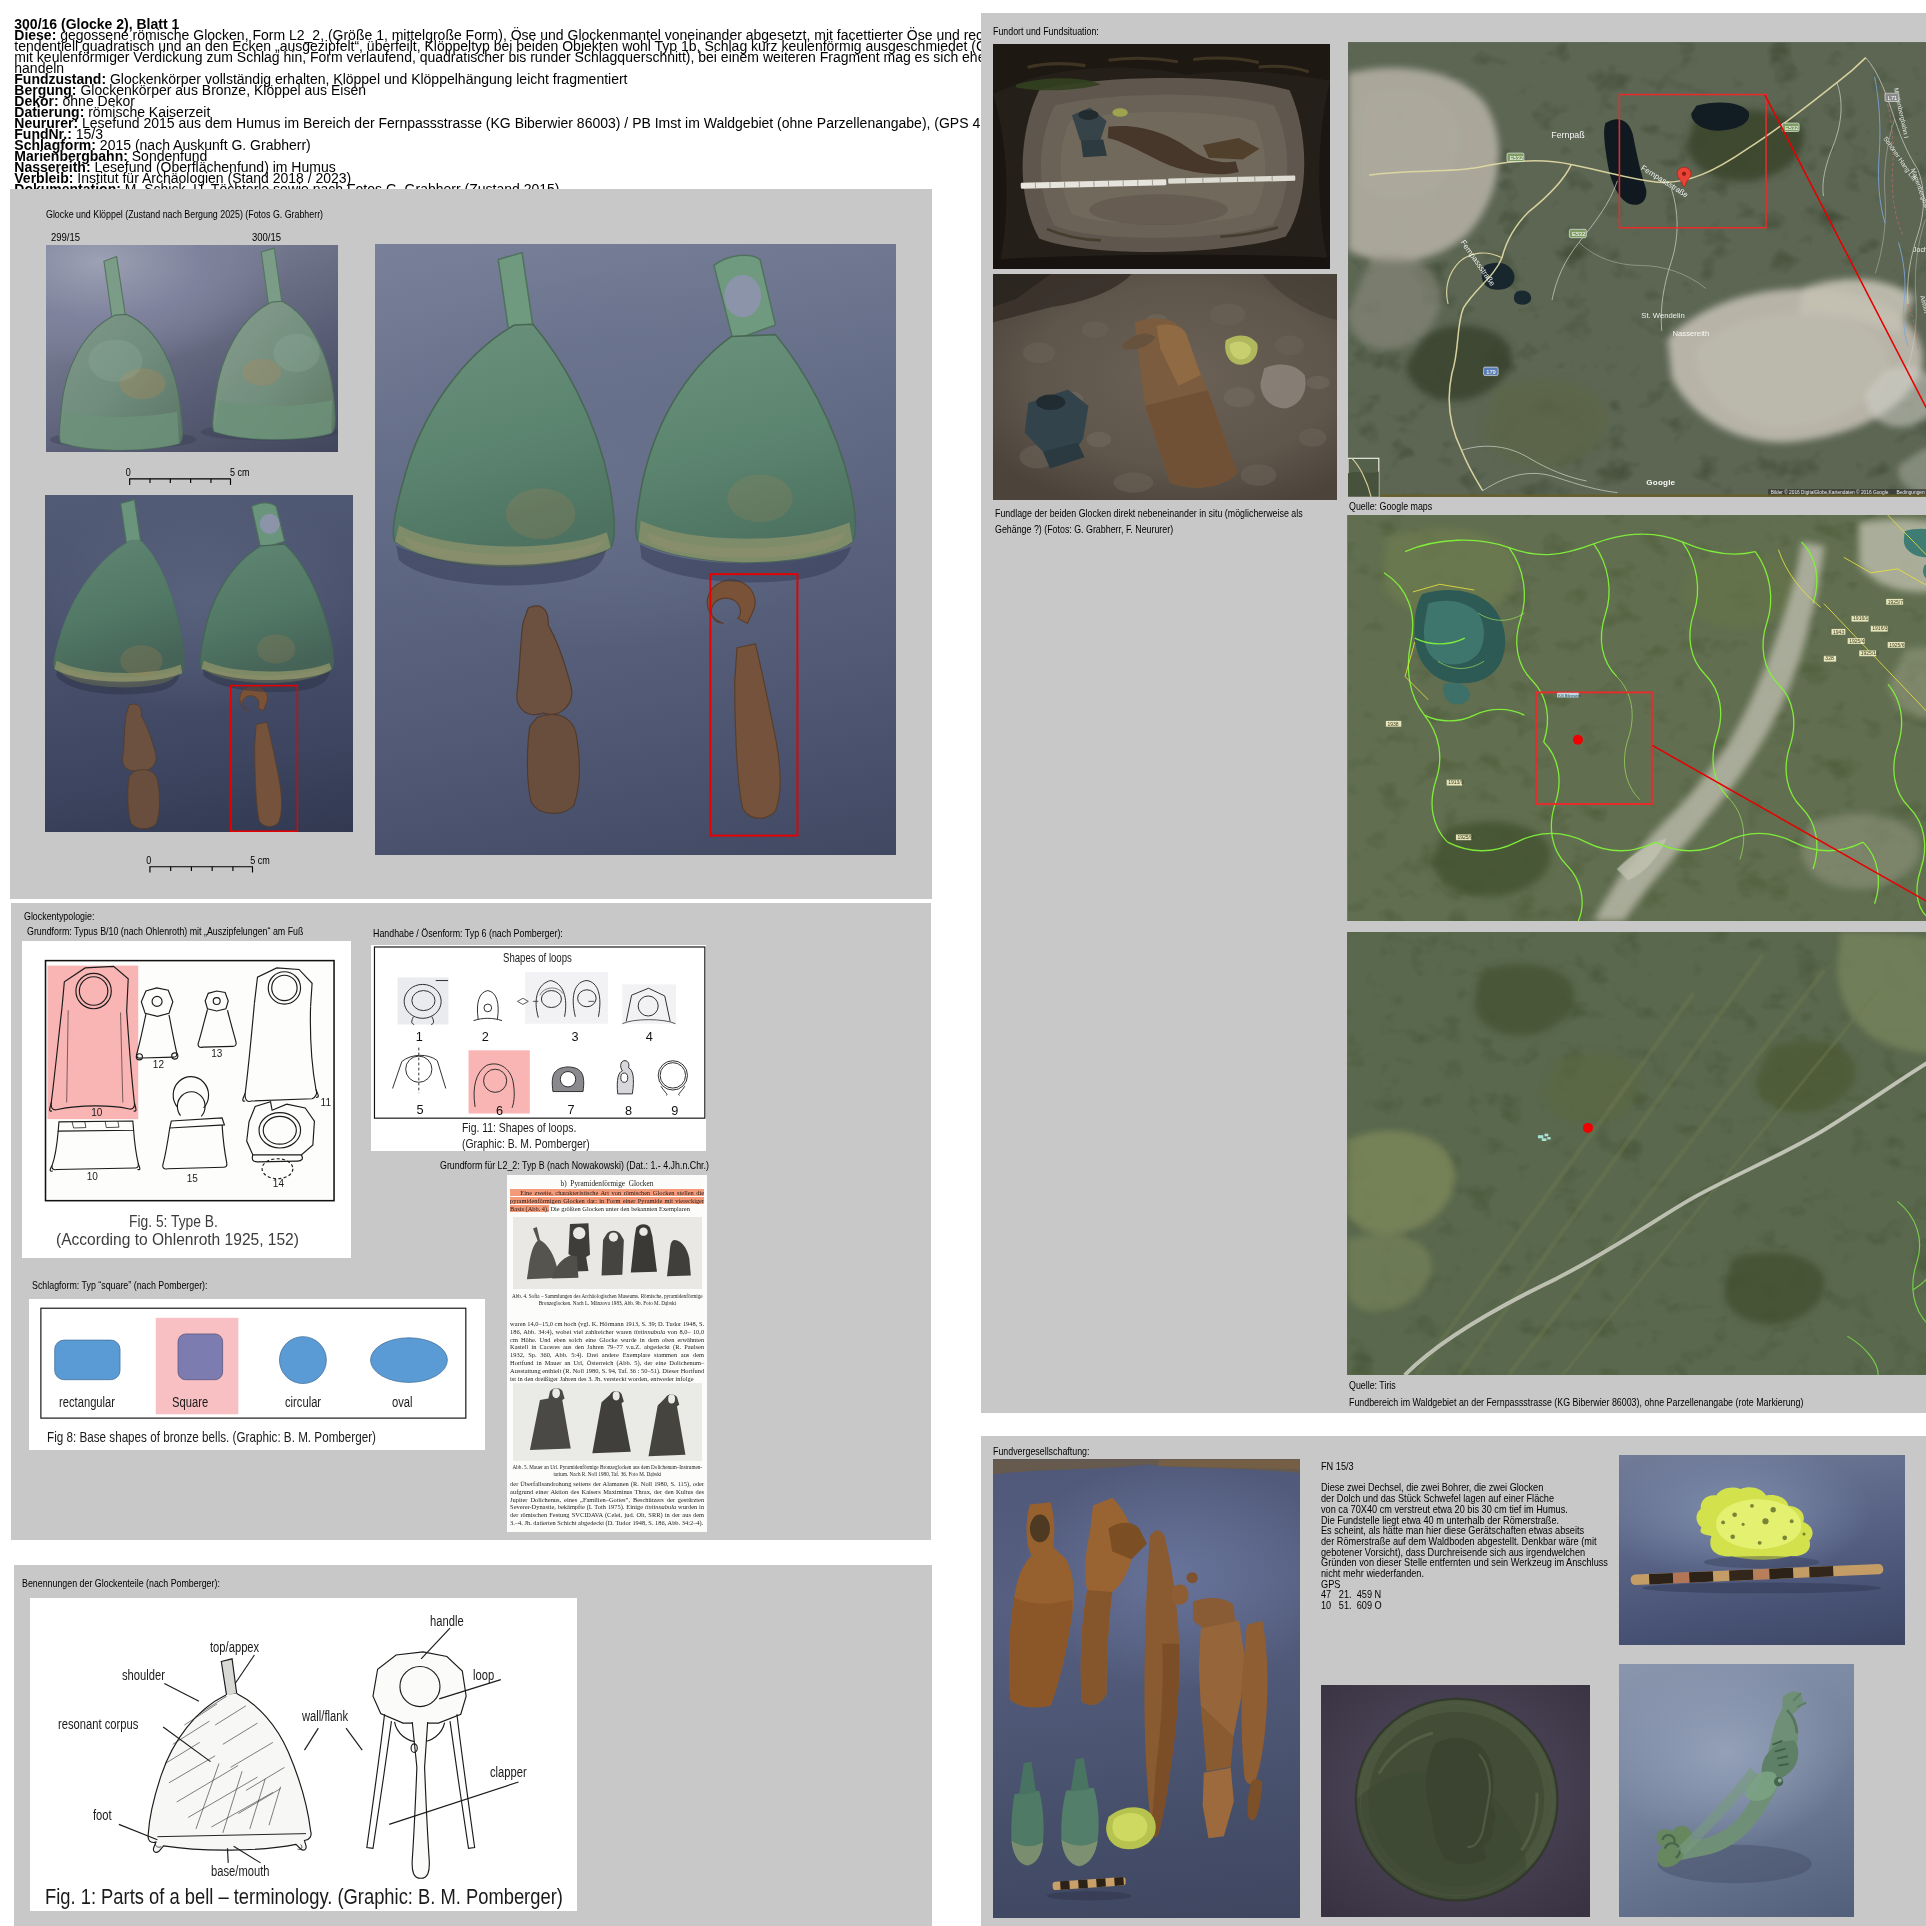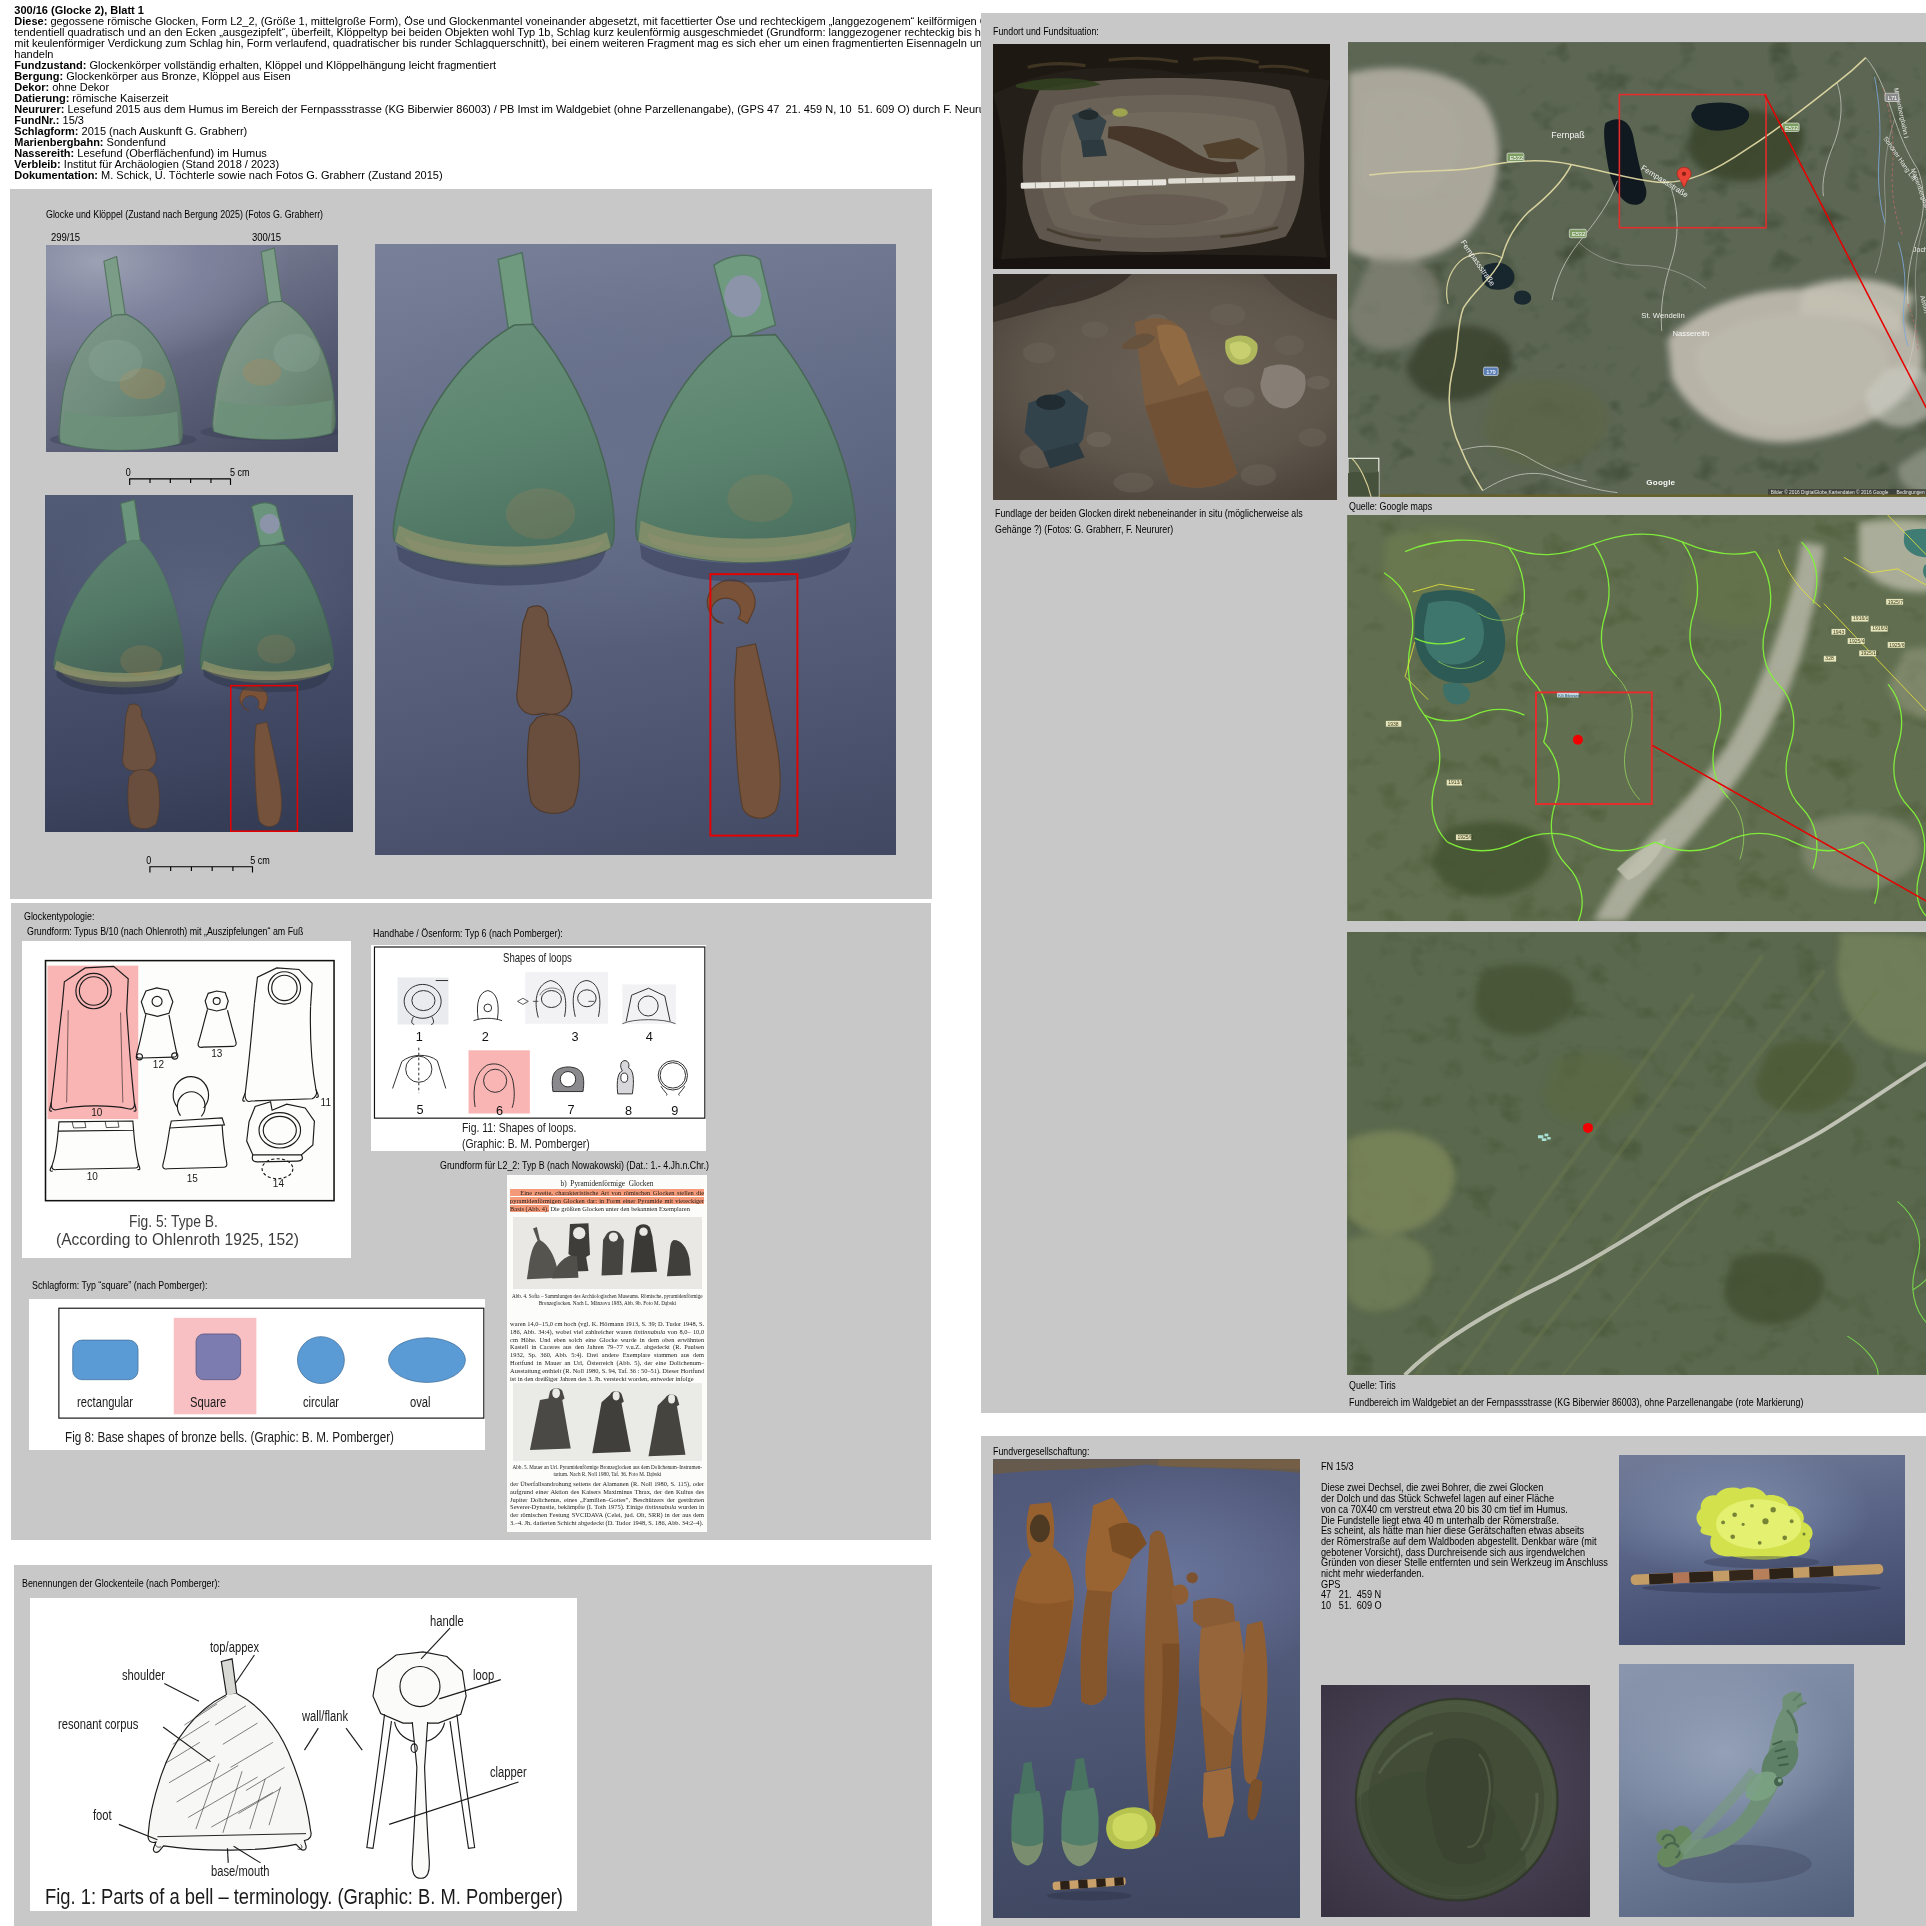--- a/index.html
+++ b/index.html
@@ -10,21 +10,21 @@
   .lab{position:absolute;font-size:10.8px;line-height:14px;white-space:nowrap;
        transform:scaleX(0.82);transform-origin:0 0;}
   .cap30{position:absolute;font-size:10.8px;line-height:16px;white-space:nowrap;
        transform:scaleX(0.82);transform-origin:0 0;}
   .cal{position:absolute;white-space:nowrap;transform:scaleX(0.8);transform-origin:0 0;color:#1a1a1a;}
 </style>
 </head>
 <body>
 <div id="page">
 
-  <div class="abs" style="left:14.3px;top:5px;width:986px;font-size:11px;line-height:11px;white-space:nowrap;">
+  <div class="abs" style="left:14.3px;top:19px;width:986px;font-size:14px;line-height:11px;white-space:nowrap;">
     <b>300/16 (Glocke 2), Blatt 1</b><br>
     <b>Diese:</b> gegossene römische Glocken, Form L2_2, (Größe 1, mittelgroße Form), Öse und Glockenmantel voneinander abgesetzt, mit facettierter Öse und rechteckigem „langgezogenem“ keilförmigen Glockenmantel, Schlagquerschnitt<br>
     tendentiell quadratisch und an den Ecken „ausgezipfelt“, überfeilt, Klöppeltyp bei beiden Objekten wohl Typ 1b, Schlag kurz keulenförmig ausgeschmiedet (Grundform: langgezogener rechteckig bis hexagonal ausgeschmiedeter Eisenstab<br>
     mit keulenförmiger Verdickung zum Schlag hin, Form verlaufend, quadratischer bis runder Schlagquerschnitt), bei einem weiteren Fragment mag es sich eher um einen fragmentierten Eisennageln und nicht um einen fragmentierten Klöppel<br>
     handeln<br>
     <b>Fundzustand:</b> Glockenkörper vollständig erhalten, Klöppel und Klöppelhängung leicht fragmentiert<br>
     <b>Bergung:</b> Glockenkörper aus Bronze, Klöppel aus Eisen<br>
     <b>Dekor:</b> ohne Dekor<br>
     <b>Datierung:</b> römische Kaiserzeit<br>
     <b>Neururer:</b> Lesefund 2015 aus dem Humus im Bereich der Fernpassstrasse (KG Biberwier 86003) / PB Imst im Waldgebiet (ohne Parzellenangabe), (GPS 47&nbsp;&nbsp;21. 459 N, 10&nbsp;&nbsp;51. 609 O) durch F. Neururer (Vermittlung G. Grabherr)<br>
@@ -309,21 +309,21 @@
       <path d="M396,38 C402,26 418,26 426,36 L432,56 L426,60 L448,186 L352,190 L376,58 Z" fill="#45443f"></path>
       <ellipse cx="412" cy="41" rx="9" ry="12" fill="#eaeae6"></ellipse>
     </g>
   </svg>
   <div class="abs" style="left:2.3px;top:289px;width:196px;text-align:center;font-family:'Liberation Serif',serif;font-size:5.2px;line-height:7.3px;">Abb.&nbsp;5.&nbsp;Mauer an Url. Pyramidenförmige Bronzeglocken aus dem Dolichenum–Instrumen-<br>tarium. Nach R. Noll 1980, Taf. 36. Foto M. Dąbski</div>
   <div class="abs" style="left:3.1px;top:305px;width:194px;font-family:'Liberation Serif',serif;font-size:6.4px;line-height:7.8px;text-align:justify;">der Überfallsandrohung seitens der Alamanen (R. Noll 1980, S. 115), oder aufgrund einer Aktion des Kaisers Maximinus Thrax, der den Kultus des Jupiter Dolichenus, eines „Familien–Gottes”, Beschützers der gestürzten Severer-Dynastie, bekämpfte (I. Toth 1975). Einige <i>tintinnabula</i> wurden in der römischen Festung SVCIDAVA (Celei, jud. Olt, SRR) in der aus dem 3.–4. Jh. datierten Schicht abgedeckt (D. Tudor 1948, S. 186, Abb. 34:2–4).</div>
 </div>
 
   <div class="lab" style="left:32px;top:1278px;">Schlagform: Typ “square” (nach Pomberger):</div>
   <div class="abs" style="left:29px;top:1299px;width:456px;height:151px;background:#fff;"></div>
-  <div id="fig8" class="abs" style="left:29px;top:1299px;width:456px;height:151px;margin-left:18px;">
+  <div id="fig8" class="abs" style="left:29px;top:1299px;width:456px;height:151px;">
   <svg width="456" height="151" viewBox="0 0 1183 393">
     <rect x="29" y="24" width="1106" height="286" fill="#fff" stroke="#111" stroke-width="3"></rect>
     <rect x="328" y="49" width="215" height="251" fill="#f9c0c4"></rect>
     <rect x="65" y="107" width="170" height="103" rx="24" fill="#5b9bd5" stroke="#41719c" stroke-width="2"></rect>
     <rect x="386" y="91" width="116" height="119" rx="20" fill="#7d7cb0" stroke="#55547e" stroke-width="2"></rect>
     <circle cx="711" cy="159" r="61" fill="#5b9bd5" stroke="#41719c" stroke-width="2"></circle>
     <ellipse cx="987" cy="159" rx="100" ry="58" fill="#5b9bd5" stroke="#41719c" stroke-width="2"></ellipse>
   </svg>
   <div class="cal" style="left:30px;top:95px;font-size:14px;">rectangular</div>
   <div class="cal" style="left:143px;top:95px;font-size:14px;">Square</div>

